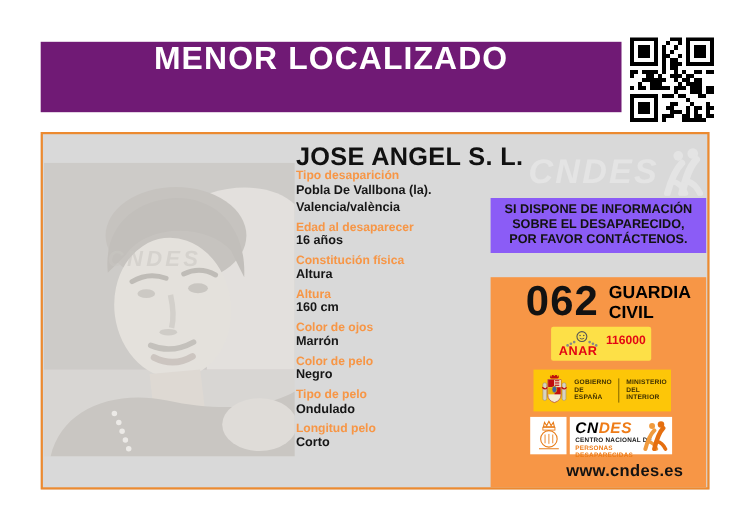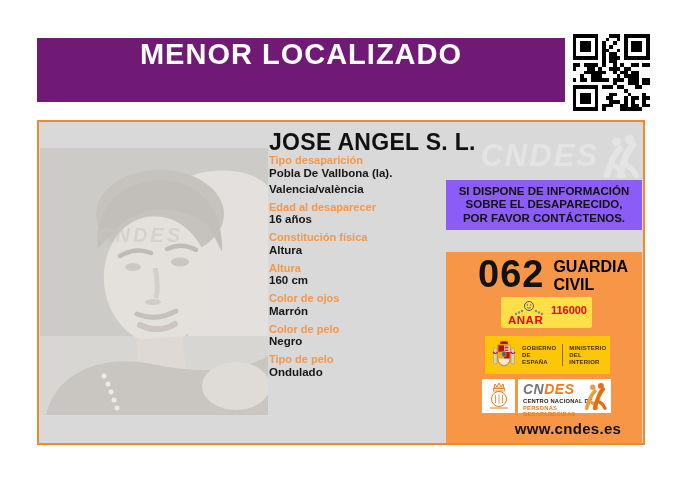--- a/index.html
+++ b/index.html
@@ -54,21 +54,21 @@
 
   .gov { position:absolute; left:39px; top:84px; width:125px; height:38px; background:#fdc608; display:flex; align-items:center; }
   .gov svg { margin-left:7px; flex:none; }
   .gov-col { margin-left:6px; font-size:6px; font-weight:bold; color:#3e2f00; line-height:7px; letter-spacing:0.2px; }
   .gov-div { width:1px; height:22px; background:#8a6d00; margin:0 6px; flex:none; }
 
   .cnd { position:absolute; left:36px; top:127px; display:flex; }
   .cnd-shield { width:33px; height:34px; background:#fff; display:flex; align-items:center; justify-content:center; }
   .cnd-logo { width:93px; height:34px; background:#fff; margin-left:3px; position:relative; }
   .cnd-acronym { position:absolute; left:5px; top:2px; font-size:14px; font-weight:bold; font-style:italic; letter-spacing:0.5px; }
-  .cnd-acronym .b { color:#737373; } .cnd-acronym .o { color:#ee7c18; }
+  .cnd-acronym .b { color:#000000; } .cnd-acronym .o { color:#ee7c18; }
   .cnd-l1 { position:absolute; left:5px; top:19px; font-size:5.8px; font-weight:bold; color:#222; letter-spacing:0.2px; }
   .cnd-l2 { position:absolute; left:5px; top:26px; font-size:5.8px; font-weight:bold; color:#ee7c18; letter-spacing:0.2px; }
   .cnd-logo svg { position:absolute; right:2px; top:3px; }
 
   .site { position:absolute; left:0; right:0; bottom:6px; text-align:center; font-size:15px; font-weight:bold; color:#121212; letter-spacing:0.3px;padding-left:48px; }
 </style>
 </head>
 <body>
 
 <div class="banner">
@@ -282,20 +282,24 @@
       <div class="fv">Marrón</div>
     </div>
     <div class="field">
       <div class="fl">Color de pelo</div>
       <div class="fv">Negro</div>
     </div>
     <div class="field">
       <div class="fl">Tipo de pelo</div>
       <div class="fv">Ondulado</div>
     </div>
+    <div class="field">
+      <div class="fl">Longitud pelo</div>
+      <div class="fv">Corto</div>
+    </div>
   </div>
 
   <div class="box-contact">
     <div class="msg">SI DISPONE DE INFORMACIÓN SOBRE EL DESAPARECIDO, POR FAVOR CONTÁCTENOS.</div>
   </div>
 
   <div class="box-main">
 
     <div class="emg">
       <span class="emg-num">062</span>

